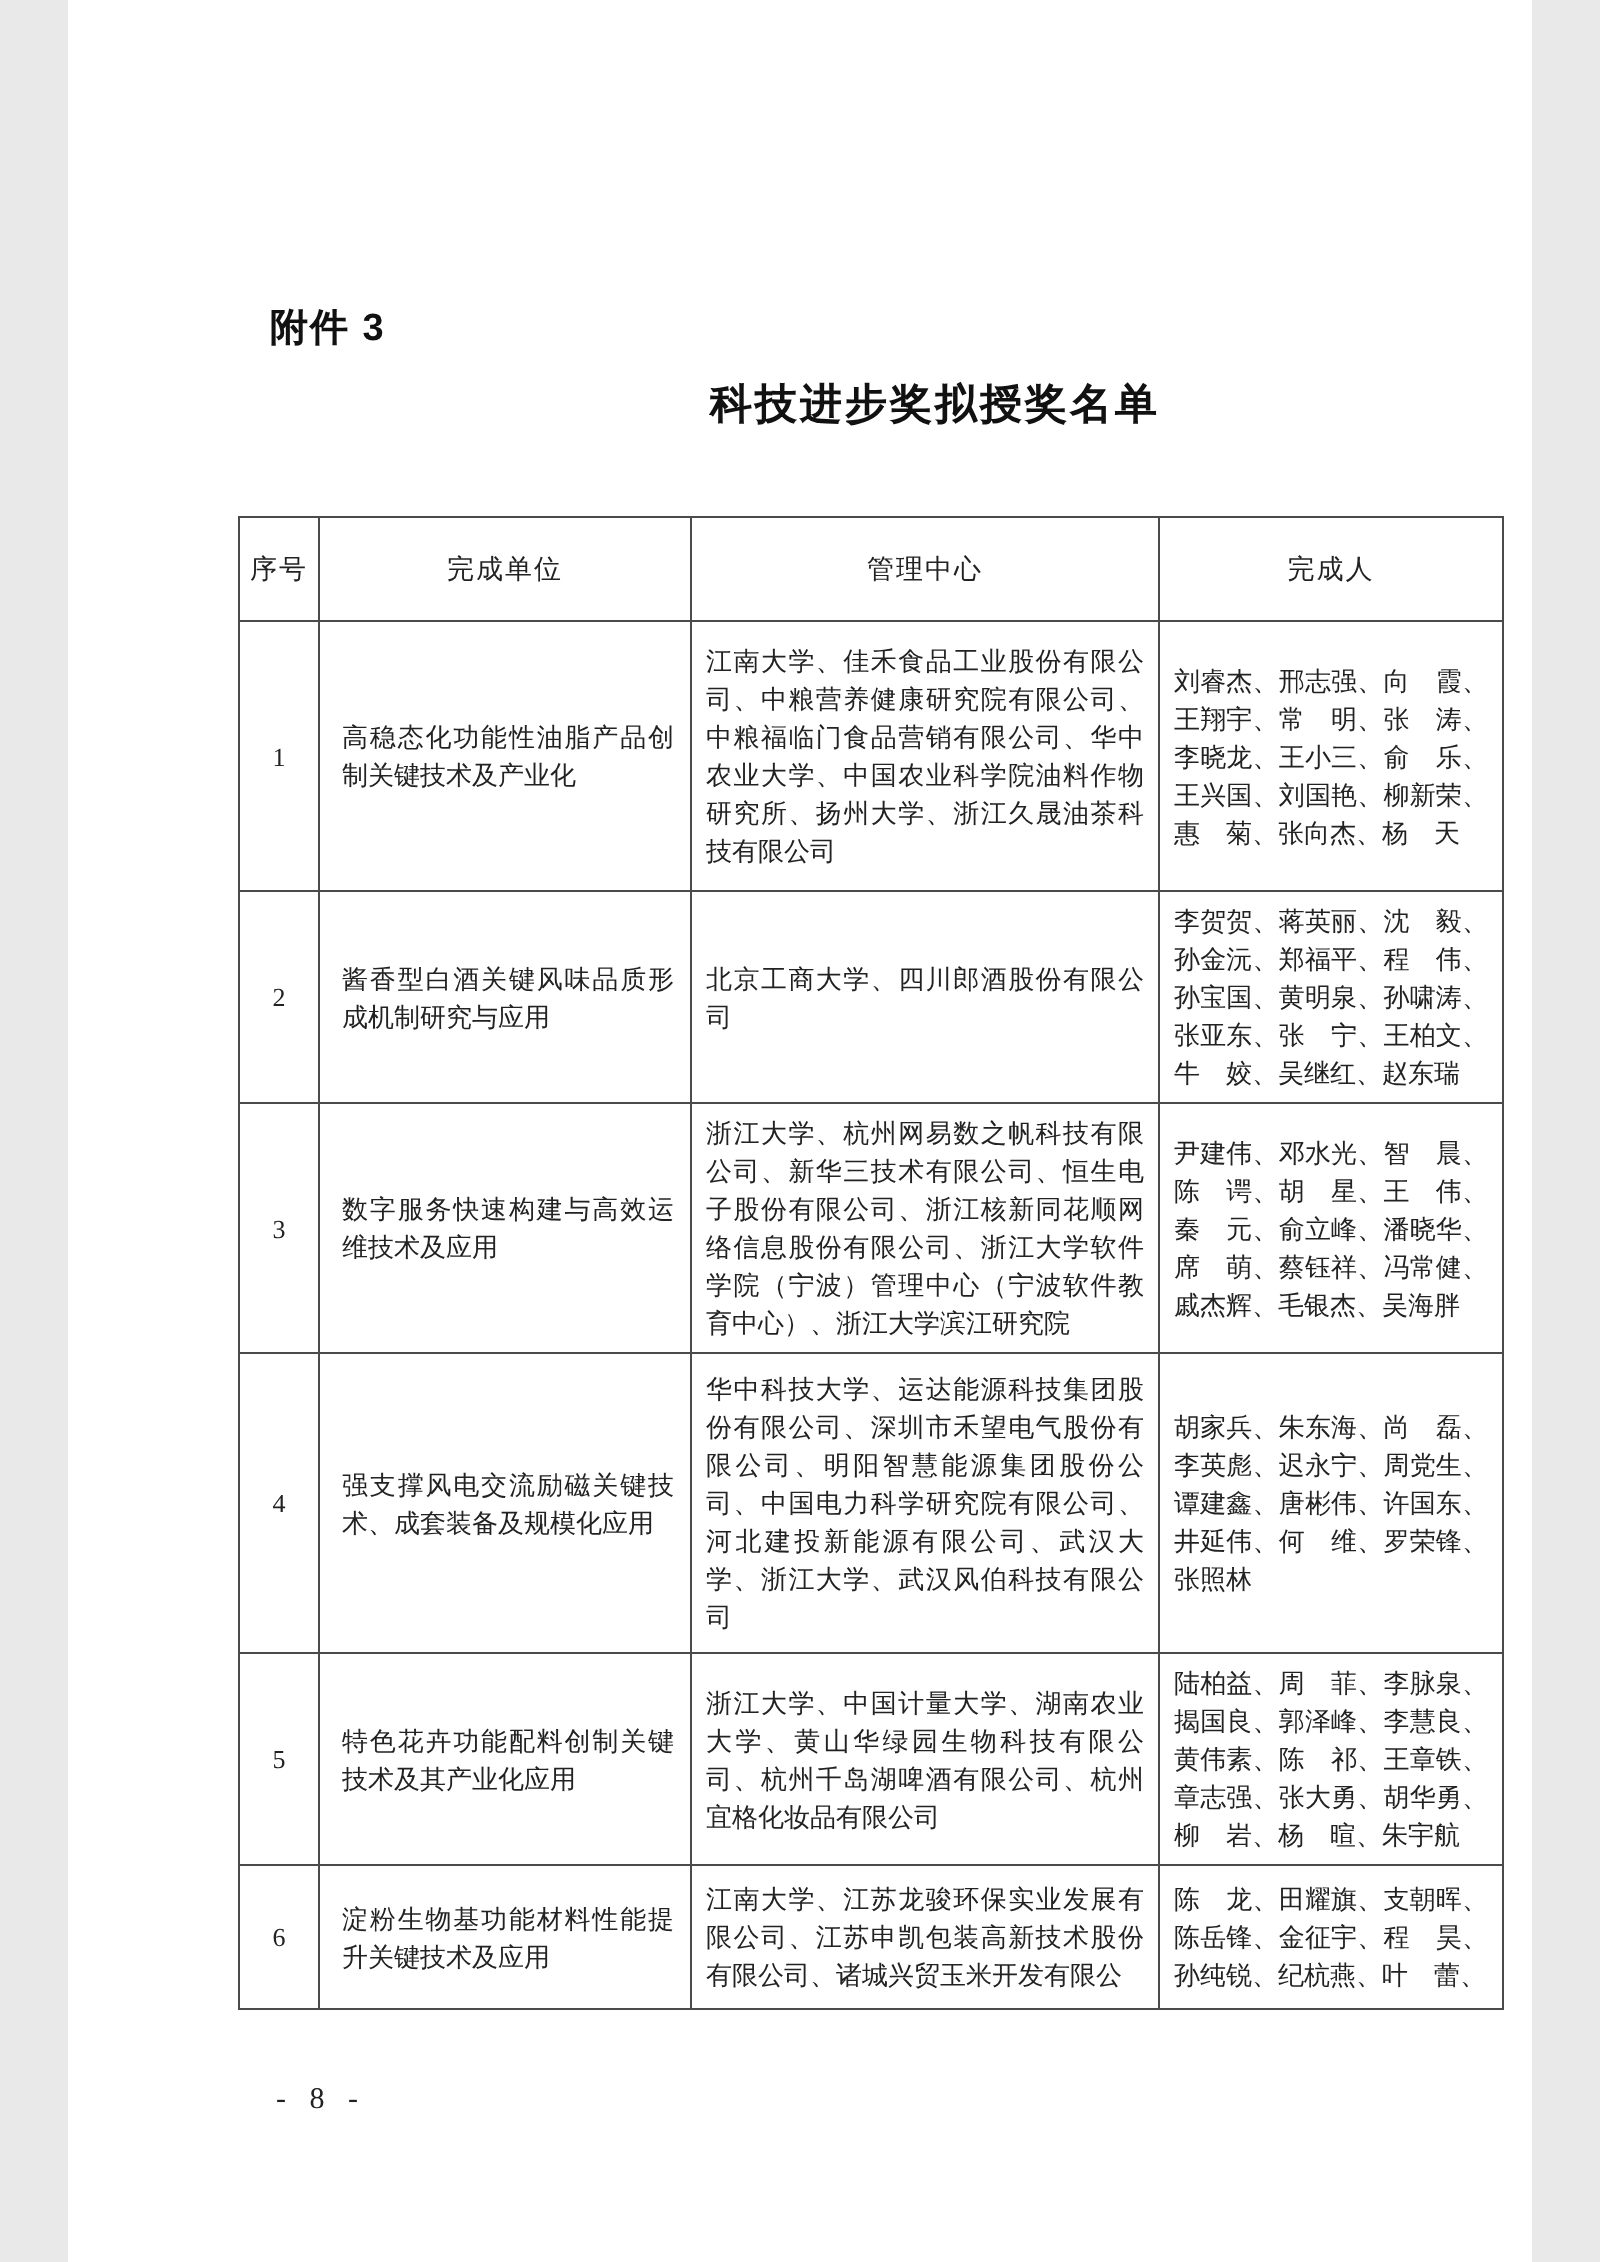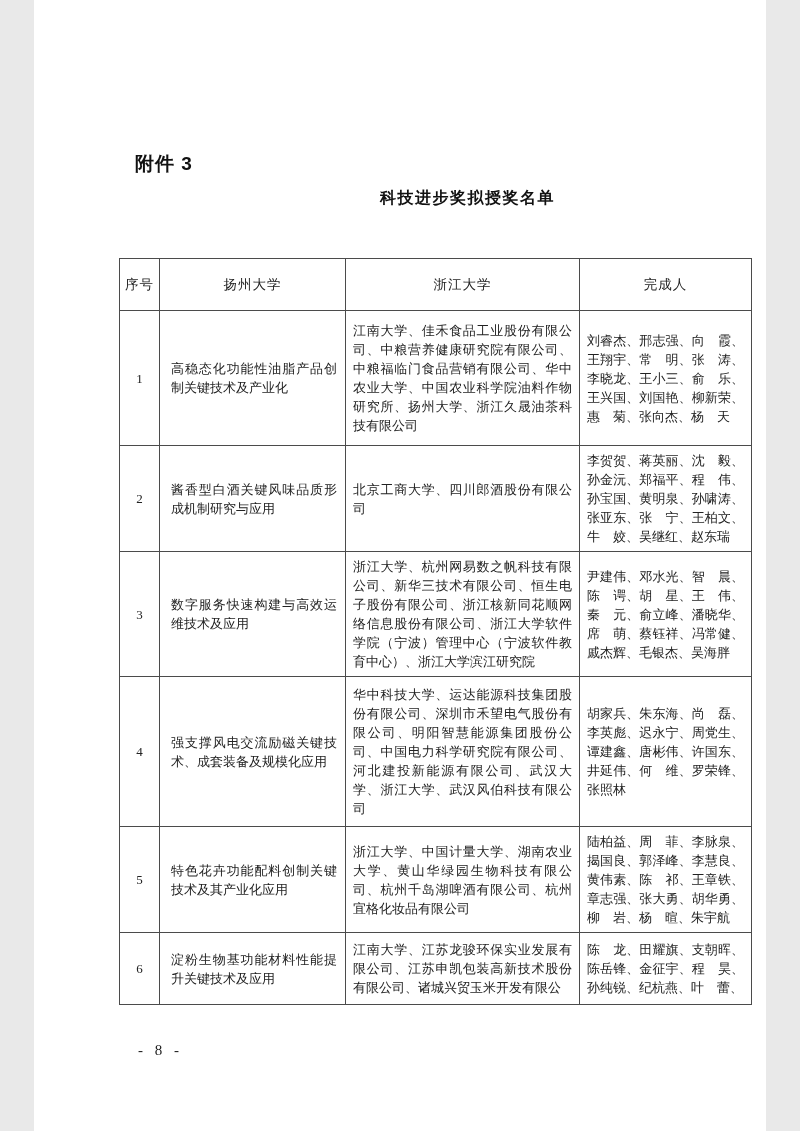--- a/index.html
+++ b/index.html
@@ -25,21 +25,21 @@
     color: #111;
   }
   .doc-title {
     position: absolute;
     left: 135px;
     right: 0;
     top: 188px;
     text-align: center;
     font-family: "Liberation Sans", "DejaVu Sans", sans-serif;
     font-weight: bold;
-    font-size: 16px;
+    font-size: 21px;
     letter-spacing: 1.5px;
     color: #111;
   }
   .doc-subtitle {
     position: absolute;
     left: 105px;
     right: 0;
     top: 233px;
     text-align: center;
     font-family: "Liberation Sans", "DejaVu Sans", sans-serif;
@@ -104,22 +104,22 @@
   <table class="award-table">
     <colgroup>
       <col class="c-no">
         <col class="c-project">
         <col class="c-units">
         <col class="c-people">
     </colgroup>
     <thead>
       <tr>
         <th>序号</th>
-        <th>扬州大学</th>
-        <th>浙江大学</th>
+        <th>完成单位</th>
+        <th>管理中心</th>
         <th>完成人</th>
       </tr>
     </thead>
     <tbody>
       <tr class="r1">
         <td class="cell-no">1</td>
         <td class="cell-project">高稳态化功能性油脂产品创制关键技术及产业化</td>
         <td class="cell-units">江南大学、佳禾食品工业股份有限公司、中粮营养健康研究院有限公司、中粮福临门食品营销有限公司、华中农业大学、中国农业科学院油料作物研究所、扬州大学、浙江久晟油茶科技有限公司</td>
         <td class="cell-people">刘睿杰、邢志强、向　霞、王翔宇、常　明、张　涛、李晓龙、王小三、俞　乐、王兴国、刘国艳、柳新荣、惠　菊、张向杰、杨　天</td>
       </tr>

